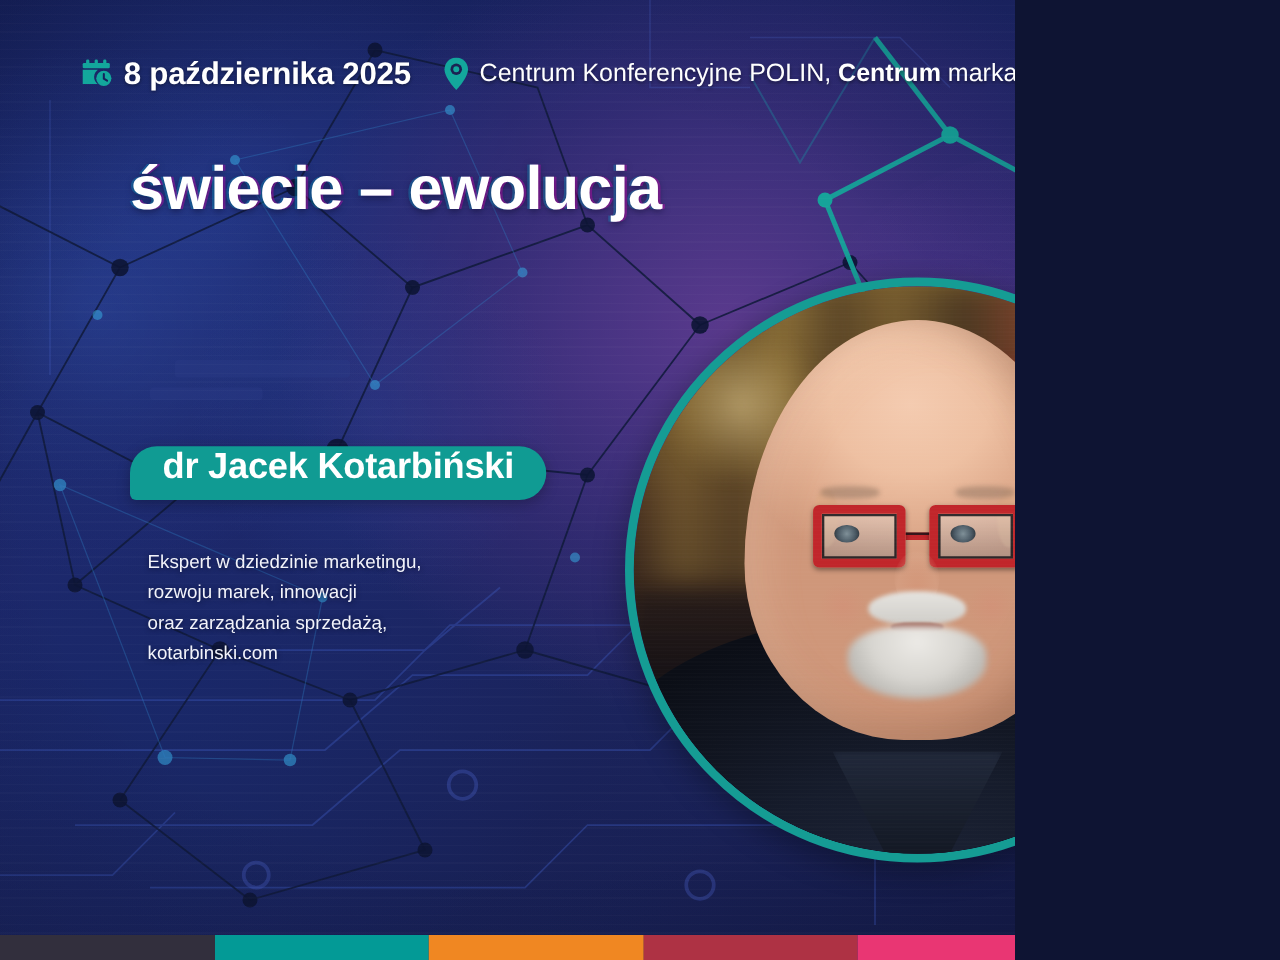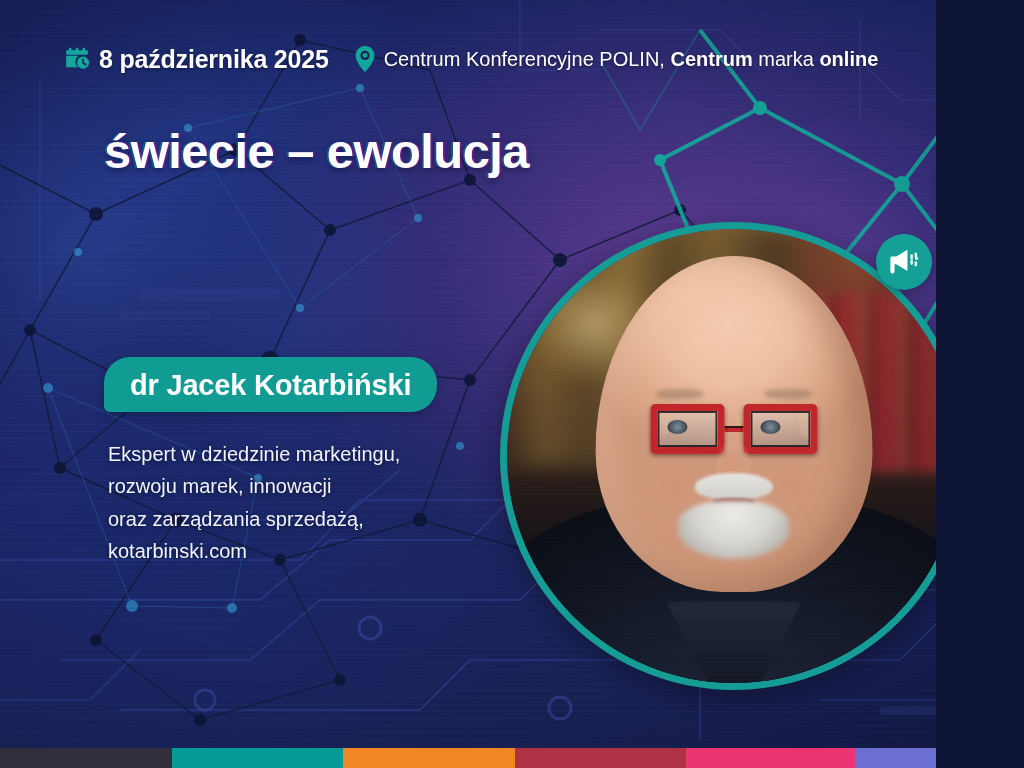--- a/index.html
+++ b/index.html
@@ -6,21 +6,21 @@
 
   html, body {
     width:1024px; height:768px;
     overflow:hidden;
     background:#0e1433;
     font-family:"Liberation Sans", sans-serif;
   }
 
   #banner {
     position:relative;
-    width:936px; height:768px;
+    width:812px; height:768px;
     overflow:hidden;
   }
 
   
   .bg-base {
     position:absolute; inset:0;
     background:
       radial-gradient(ellipse 60% 55% at 72% 34%, rgba(104,62,148,0.80) 0%, rgba(80,50,130,0.40) 45%, rgba(40,40,110,0) 75%),
       radial-gradient(ellipse 50% 45% at 22% 20%, rgba(40,62,148,0.55) 0%, rgba(28,42,110,0.10) 60%, rgba(20,30,80,0) 80%),
       radial-gradient(ellipse 70% 60% at 15% 72%, rgba(22,40,105,0.70) 0%, rgba(18,30,80,0.20) 60%, rgba(14,22,60,0) 85%),
@@ -81,31 +81,31 @@
     text-shadow:2px 0 0 rgba(255,0,200,0.30), -2px 0 0 rgba(0,225,255,0.22), 0 2px 6px rgba(10,10,40,0.55);
   }
   .headline div { white-space:nowrap; }
 
   
   .badge {
     position:absolute; left:104px; top:357px;
     z-index:29;
     background:#109b93;
     border-radius:26px 26px 26px 6px;
-    padding:12px 26px 10px 26px;
+    padding:0 26px 10px 26px;
     font-size:29px; font-weight:bold; color:#ffffff;
     white-space:nowrap; letter-spacing:-0.2px;
     box-shadow:0 3px 10px rgba(0,0,0,0.25);
   }
 
   
   .desc {
-    position:absolute; left:108px; top:438px;
+    position:absolute; left:118px; top:438px;
     z-index:28;
-    font-size:20px; line-height:1.62; color:#f2f3fa;
+    font-size:15px; line-height:1.62; color:#f2f3fa;
     text-shadow:0 1px 4px rgba(6,10,38,0.65);
   }
   .desc div { white-space:nowrap; }
 
   
   .photo-wrap {
     position:absolute; left:500px; top:222px;
     width:468px; height:468px;
     border-radius:50%;
     border:7px solid #159c94;

